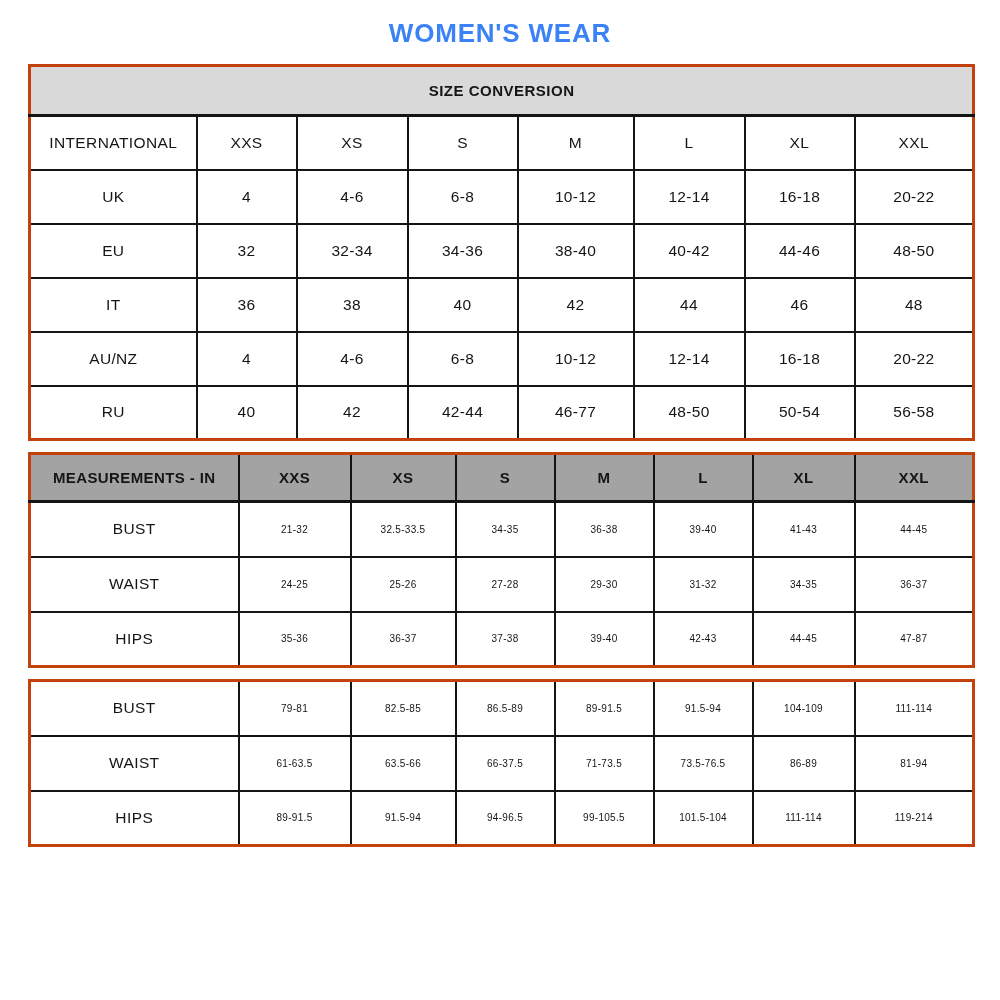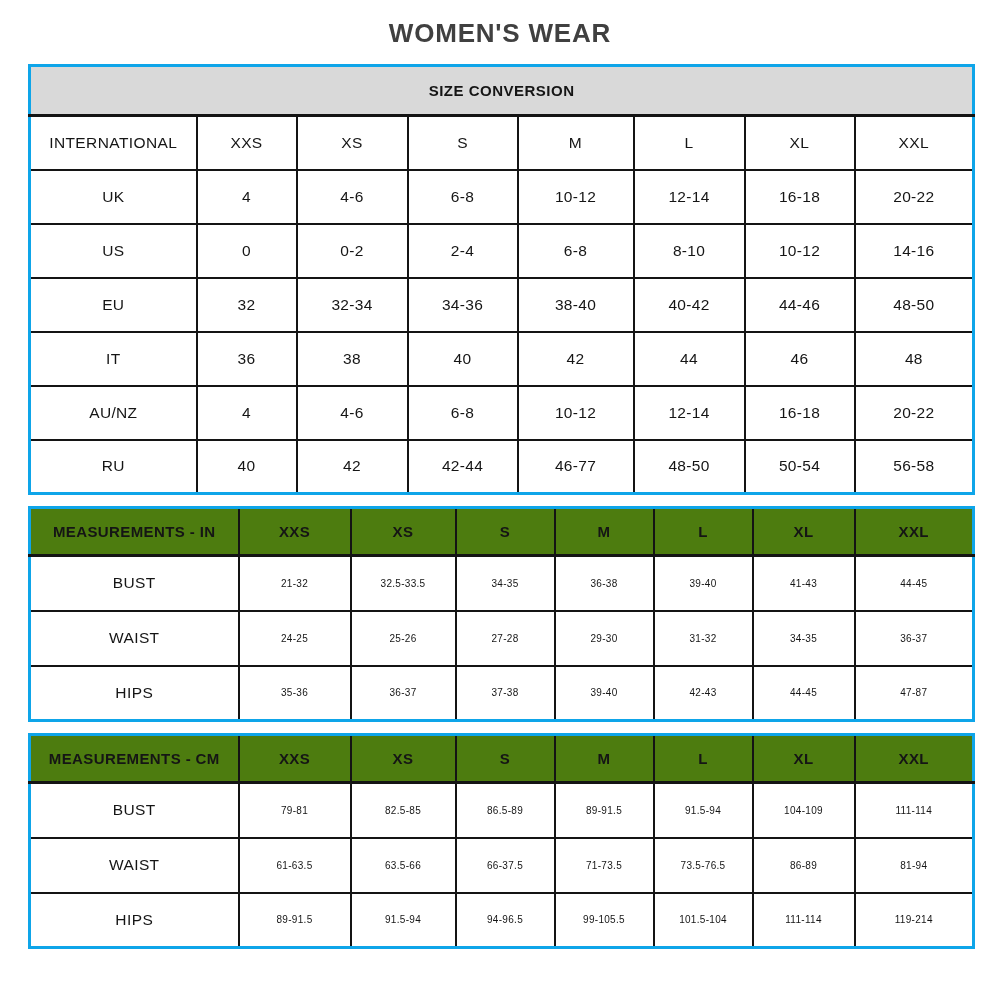--- a/index.html
+++ b/index.html
@@ -10,27 +10,27 @@
     font-family: "Liberation Sans", sans-serif;
     color: #151515;
   }
   .page { width: 1000px; height: 1000px; padding: 13px 28px 0 28px; }
   .title {
     text-align: center;
     font-size: 26px;
     font-weight: 700;
     letter-spacing: 0.8px;
     margin: 5px 0 15px 0;
-    color: #404040;
+    color: #3b82f6;
   }
   table {
     width: 944px;
     border-collapse: collapse;
     table-layout: fixed;
-    border: 3px solid #0ea5e9;
+    border: 3px solid #c2410c;
     padding-left: 36px;
   }
   td {
     border: 2px solid #141414;
     text-align: center;
     vertical-align: middle;
     padding: 0 2px;
     overflow: hidden;
     white-space: nowrap;
   }
@@ -41,21 +41,21 @@
     font-size: 15px;
     letter-spacing: 0.5px;
     height: 50px;
     border-bottom-width: 3px;
   }
   .t1 .head-row td { height: 54px; font-size: 15.5px; letter-spacing: 0.4px; }
   .t1 .data-row td { height: 54px; font-size: 15.5px; letter-spacing: 0.3px; }
   
   .tm { margin-top: 11px; }
   .tm .head-row td {
-    background: #4d7c0f;
+    background: #a3a3a3;
     font-weight: 700;
     font-size: 15px;
     letter-spacing: 0.4px;
     height: 48px;
     border-bottom-width: 3px;
   }
   .tm .data-row td { height: 55px; font-size: 10px; letter-spacing: 0.3px; }
   .tm .data-row td.lbl { font-size: 15.5px; letter-spacing: 0.4px; }
 </style>
 </head>
@@ -94,30 +94,20 @@
       <td>UK</td>
       <td>4</td>
       <td>4-6</td>
       <td>6-8</td>
       <td>10-12</td>
       <td>12-14</td>
       <td>16-18</td>
       <td>20-22</td>
     </tr>
     <tr class="data-row">
-      <td>US</td>
-      <td>0</td>
-      <td>0-2</td>
-      <td>2-4</td>
-      <td>6-8</td>
-      <td>8-10</td>
-      <td>10-12</td>
-      <td>14-16</td>
-    </tr>
-    <tr class="data-row">
       <td>EU</td>
       <td>32</td>
       <td>32-34</td>
       <td>34-36</td>
       <td>38-40</td>
       <td>40-42</td>
       <td>44-46</td>
       <td>48-50</td>
     </tr>
     <tr class="data-row">
@@ -213,30 +203,20 @@
       <col style="width:209px">
         <col style="width:112px">
         <col style="width:105px">
         <col style="width:99px">
       <col style="width:99px">
         <col style="width:99px">
         <col style="width:102px">
         <col style="width:119px">
     </colgroup>
     <tbody>
-        <tr class="head-row">
-      <td>MEASUREMENTS - CM</td>
-      <td>XXS</td>
-      <td>XS</td>
-      <td>S</td>
-      <td>M</td>
-      <td>L</td>
-      <td>XL</td>
-      <td>XXL</td>
-    </tr>
     <tr class="data-row">
       <td class="lbl">BUST</td>
       <td>79-81</td>
       <td>82.5-85</td>
       <td>86.5-89</td>
       <td>89-91.5</td>
       <td>91.5-94</td>
       <td>104-109</td>
       <td>111-114</td>
     </tr>

